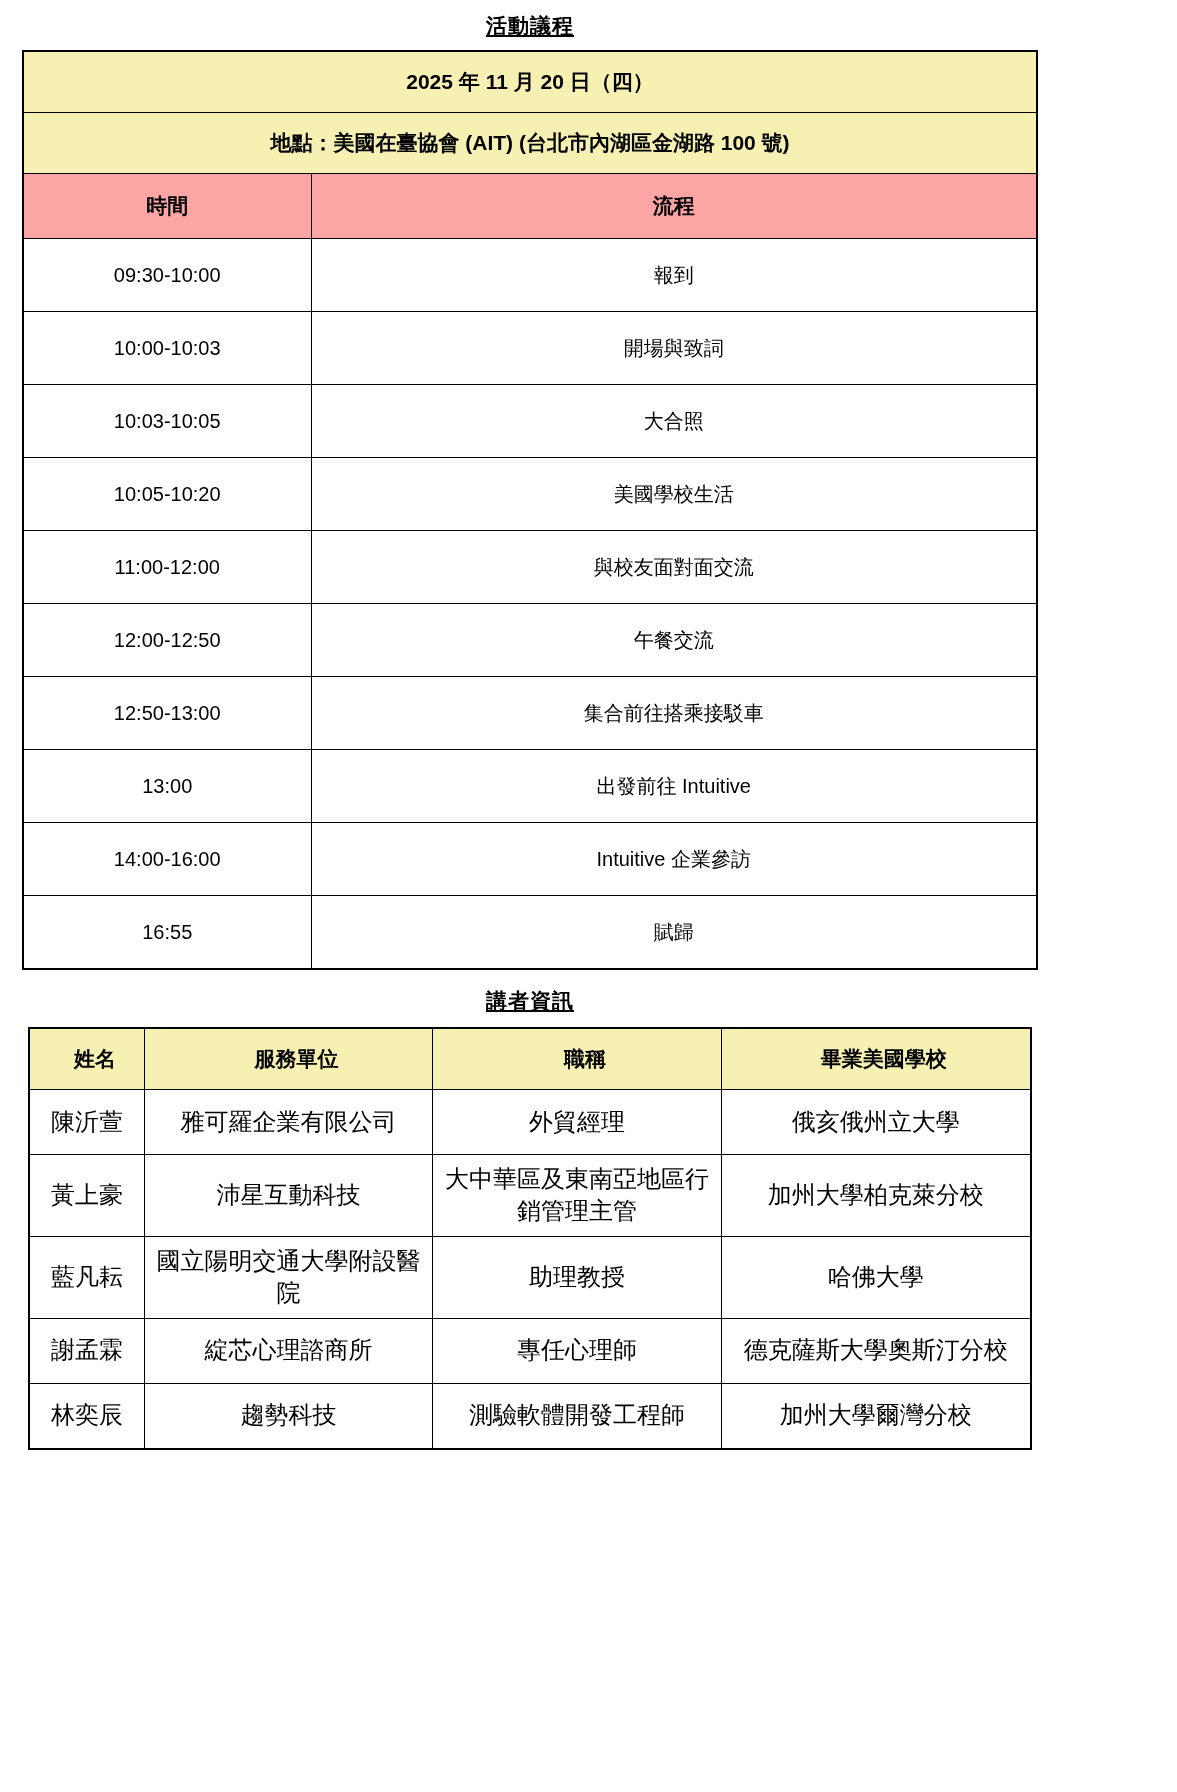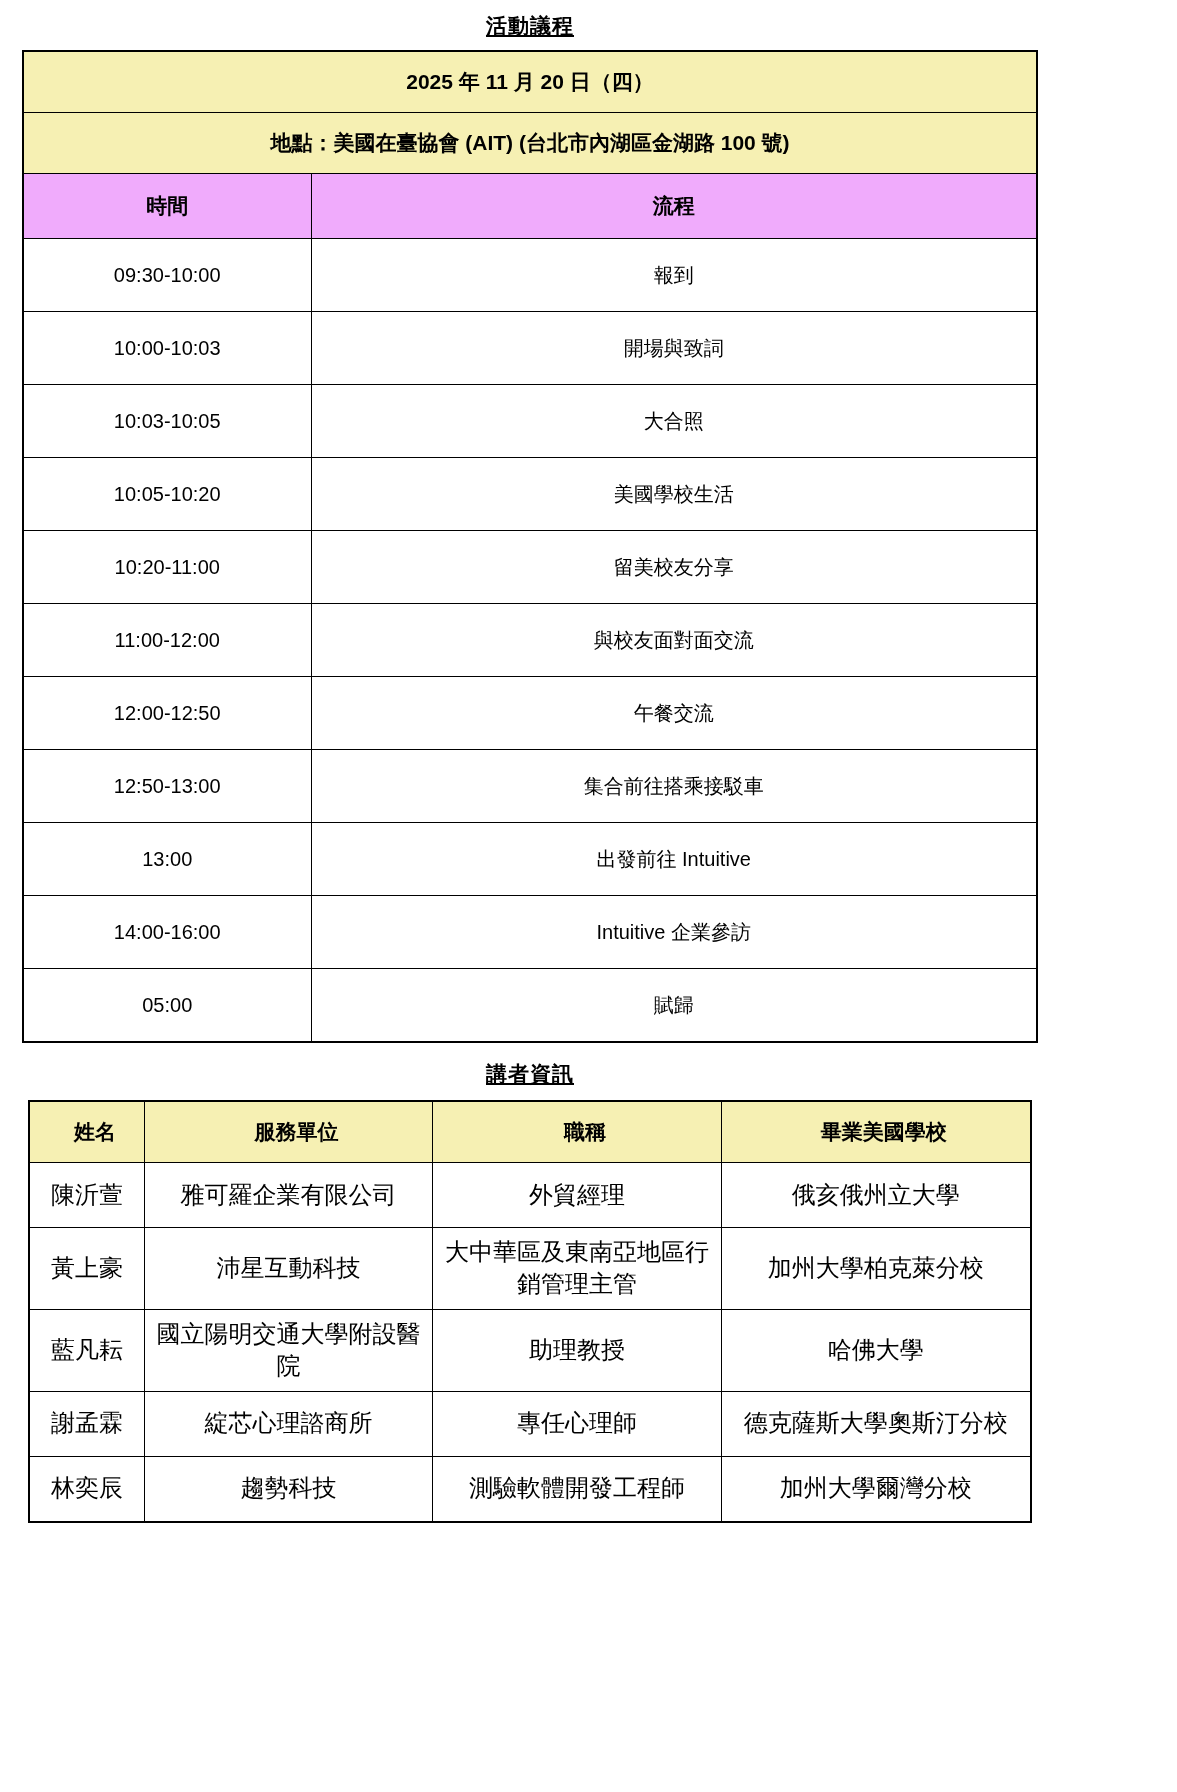--- a/index.html
+++ b/index.html
@@ -57,21 +57,21 @@
     font-size: 21px;
   }
   .agenda .col-time {
     width: 288px;
   }
   .agenda tr.banner td {
     background: #f6f0b3;
     height: 52px;
   }
   .agenda tr.thead td {
-    background: #f0abfc;
+    background: #fca5a5;
     height: 56px;
   }
   
   .speakers-wrap {
     padding: 0 6px;
   }
   .speakers {
     border: 2px solid #000;
   }
   .speakers td, .speakers th {
@@ -131,45 +131,41 @@
       </tr>
       <tr>
         <td>10:03-10:05</td>
         <td>大合照</td>
       </tr>
       <tr>
         <td>10:05-10:20</td>
         <td>美國學校生活</td>
       </tr>
       <tr>
-        <td>10:20-11:00</td>
-        <td>留美校友分享</td>
-      </tr>
-      <tr>
         <td>11:00-12:00</td>
         <td>與校友面對面交流</td>
       </tr>
       <tr>
         <td>12:00-12:50</td>
         <td>午餐交流</td>
       </tr>
       <tr>
         <td>12:50-13:00</td>
         <td>集合前往搭乘接駁車</td>
       </tr>
       <tr>
         <td>13:00</td>
         <td>出發前往 Intuitive</td>
       </tr>
       <tr>
         <td>14:00-16:00</td>
         <td>Intuitive 企業參訪</td>
       </tr>
       <tr>
-        <td>05:00</td>
+        <td>16:55</td>
         <td>賦歸</td>
       </tr>
     </tbody>
   </table>
 
   <div class="section-title second">講者資訊</div>
 
   <div class="speakers-wrap">
     <table class="speakers">
       <colgroup>

